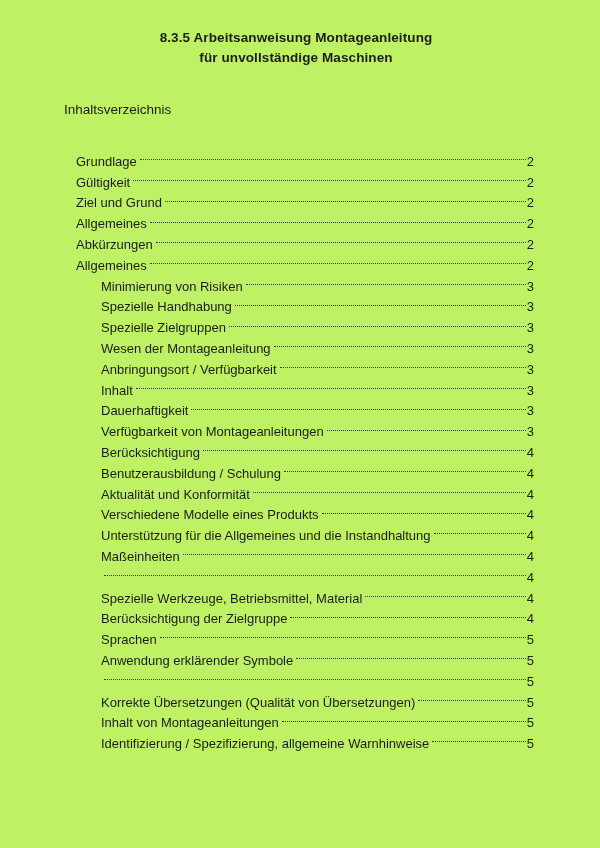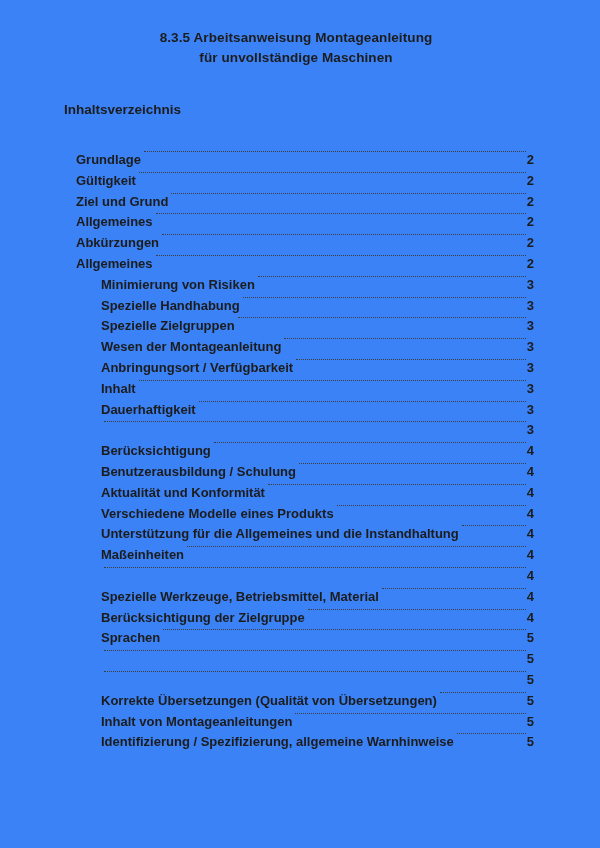--- a/index.html
+++ b/index.html
@@ -12,55 +12,54 @@
     height: 848px;
     position: relative;
     overflow: hidden;
     font-family: "Liberation Sans", sans-serif;
     color: #1c1c1c;
     -webkit-font-smoothing: antialiased;
   }
   .page {
     position: absolute;
     inset: 0;
-    background: #3b82f6;
+    background: #bef264;
   }
   .title-block {
     position: absolute;
     top: 28px;
     left: 0;
     right: 8px;
     text-align: center;
   }
   .title-line {
     font-size: 13.5px;
     font-weight: bold;
     line-height: 20px;
     letter-spacing: 0.1px;
   }
   .toc-heading {
     position: absolute;
     top: 102px;
     left: 64px;
     font-size: 13.5px;
-    font-weight: bold;
+    font-weight: normal;
   }
   .toc-list {
     position: absolute;
     top: 151px;
     left: 76px;
     right: 66px;
   }
   .toc-row {
     display: flex;
-    align-items: flex-start;
+    align-items: center;
     height: 20.8px;
     font-size: 13px;
     cursor: pointer;
-    font-weight: bold;
   }
   .toc-row.indent {
     padding-left: 25px;
   }
   .toc-row .label {
     white-space: nowrap;
     line-height: 17px;
   }
   .toc-row .leader {
     flex: 1 1 auto;
@@ -145,20 +144,21 @@
         <span class="label">Inhalt</span>
         <span class="leader"></span>
         <span class="page-num">3</span>
       </div>
       <div class="toc-row indent">
         <span class="label">Dauerhaftigkeit</span>
         <span class="leader"></span>
         <span class="page-num">3</span>
       </div>
       <div class="toc-row indent">
+        <span class="label">Verfügbarkeit von Montageanleitungen</span>
         <span class="leader"></span>
         <span class="page-num">3</span>
       </div>
       <div class="toc-row indent">
         <span class="label">Berücksichtigung</span>
         <span class="leader"></span>
         <span class="page-num">4</span>
       </div>
       <div class="toc-row indent">
         <span class="label">Benutzerausbildung / Schulung</span>
@@ -198,20 +198,21 @@
         <span class="label">Berücksichtigung der Zielgruppe</span>
         <span class="leader"></span>
         <span class="page-num">4</span>
       </div>
       <div class="toc-row indent">
         <span class="label">Sprachen</span>
         <span class="leader"></span>
         <span class="page-num">5</span>
       </div>
       <div class="toc-row indent">
+        <span class="label">Anwendung erklärender Symbole</span>
         <span class="leader"></span>
         <span class="page-num">5</span>
       </div>
       <div class="toc-row indent">
         <span class="leader"></span>
         <span class="page-num">5</span>
       </div>
       <div class="toc-row indent">
         <span class="label">Korrekte Übersetzungen (Qualität von Übersetzungen)</span>
         <span class="leader"></span>

